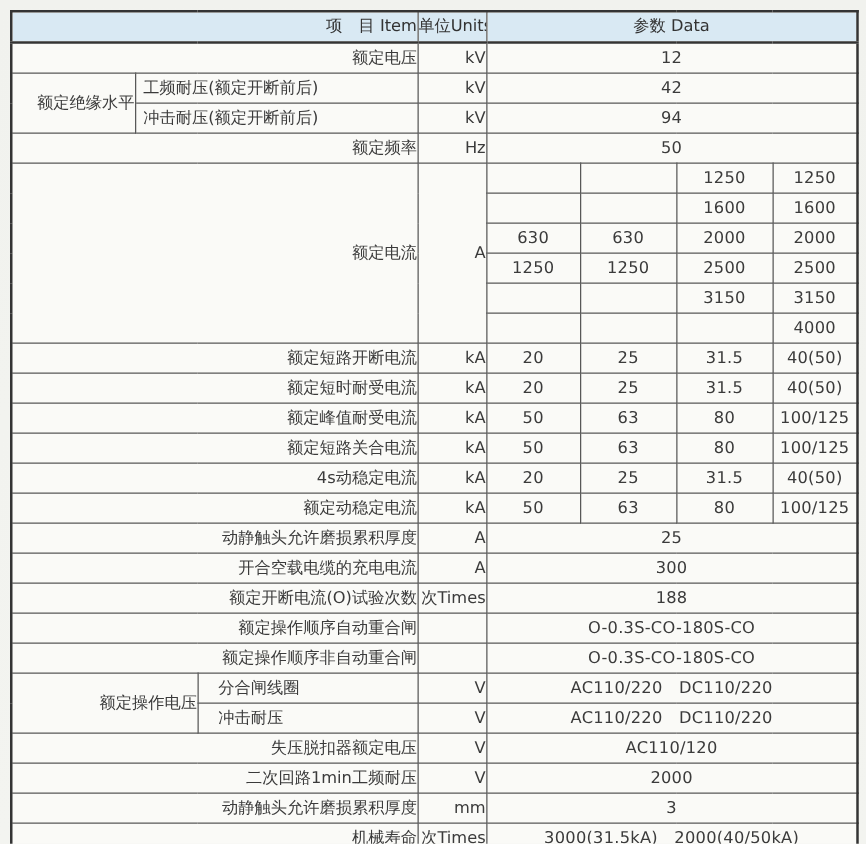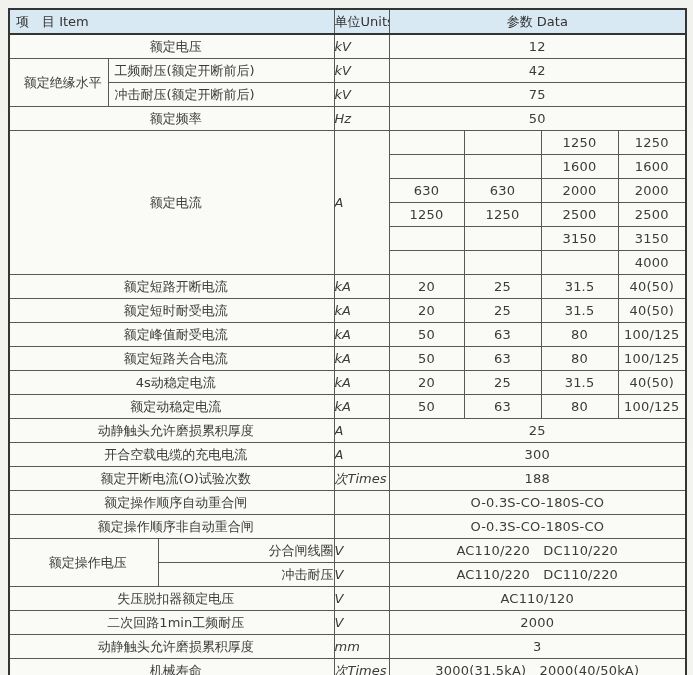--- a/index.html
+++ b/index.html
@@ -32,25 +32,25 @@
     font-weight:normal;
     overflow:hidden;
     white-space:nowrap;
     color:#3b3b3b;
   }
   thead th {
     background:#d9e9f3;
     border-bottom:2px solid #343434;
     color:#333;
   }
-  th.h-item { text-align:left; padding-left:6px; }
-  td.item  { text-align:center; padding-left:8px; }
+  th.h-item { text-align:right; padding-left:26px; }
+  td.item  { text-align:right; padding-left:8px; }
   td.sub   { text-align:left; padding-left:6px;margin-top:40px; }
-  td.sub2  { text-align:right; padding-left:16px;margin-top:17px; }
-  td.unit  { text-align:left;font-style:italic; }
+  td.sub2  { text-align:left; padding-left:16px;margin-top:17px; }
+  td.unit  { text-align:right; }
   td.val   { text-align:center; letter-spacing:0.2px; }
 </style>
 </head>
 <body>
 
 <div class="sheet">
   <table class="spec">
     <colgroup>
       <col style="width:99px">
         <col style="width:50px">
@@ -78,21 +78,21 @@
 
       <tr>
         <td class="item" rowspan="2">额定绝缘水平</td>
         <td class="sub" colspan="2">工频耐压(额定开断前后)</td>
         <td class="unit">kV</td>
         <td class="val" colspan="4">42</td>
       </tr>
       <tr>
         <td class="sub" colspan="2">冲击耐压(额定开断前后)</td>
         <td class="unit">kV</td>
-        <td class="val" colspan="4">75</td>
+        <td class="val" colspan="4">94</td>
       </tr>
 
       <tr>
         <td class="item" colspan="3">额定频率</td>
         <td class="unit">Hz</td>
         <td class="val" colspan="4">50</td>
       </tr>
 
       <tr>
         <td class="item" colspan="3" rowspan="6">额定电流</td>

